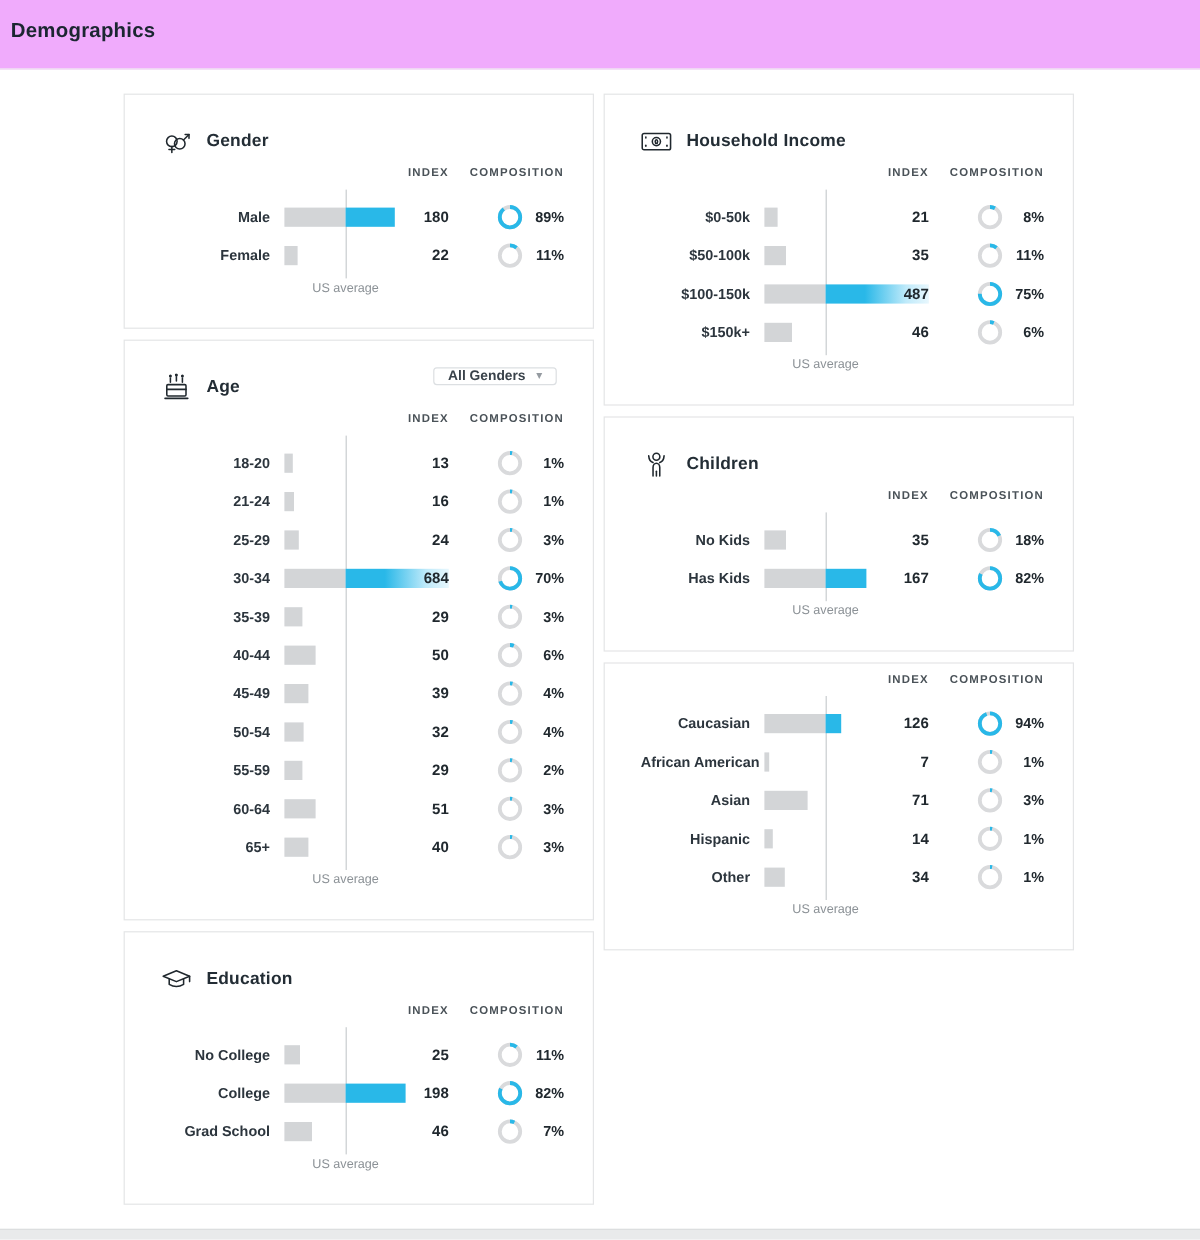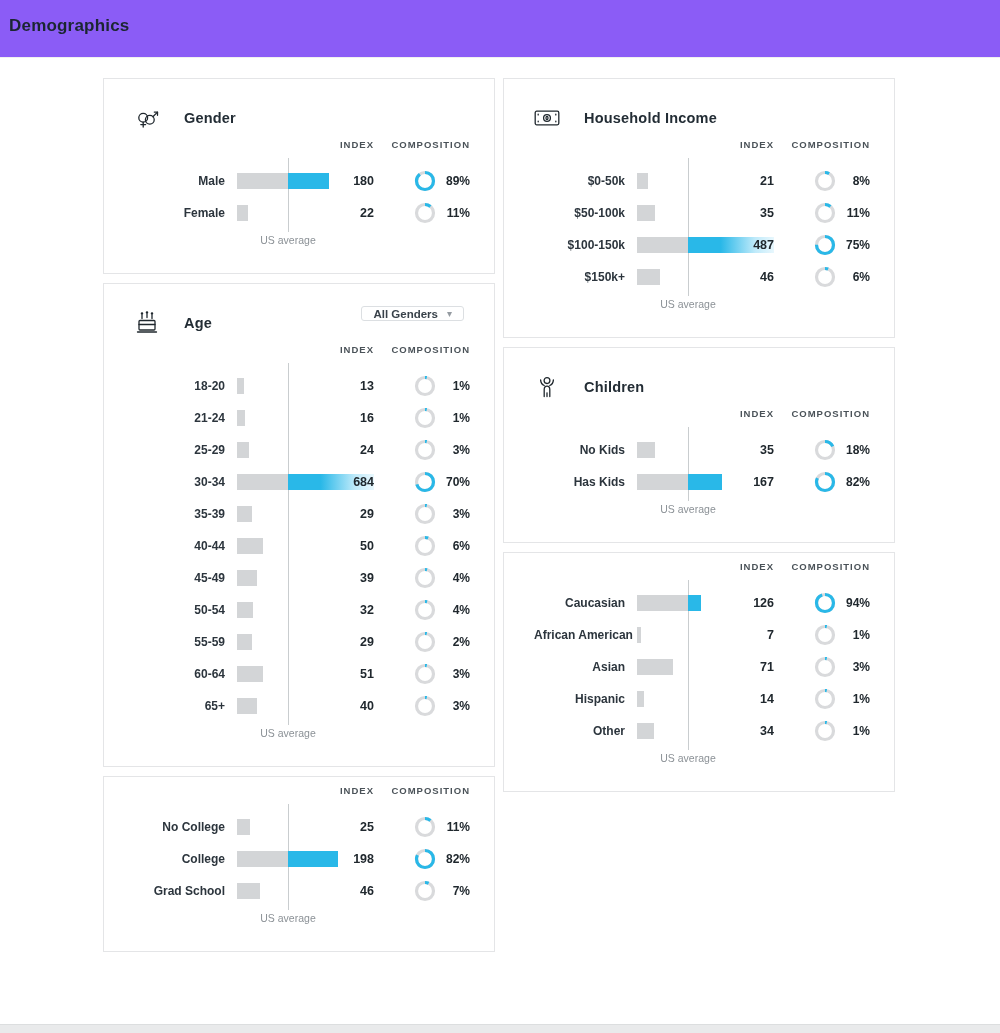--- a/index.html
+++ b/index.html
@@ -2,29 +2,29 @@
 <html style="--accent-blue: #29b8e8; --bar-gray: #d3d5d7; --ring-gray: #d9dadc; --reference-line: #c9cdcf;"><head>
 <meta charset="utf-8">
 <style>
   * { margin:0; padding:0; box-sizing:border-box; }
   html,body { width:1000px; height:1033px; overflow:hidden; background:#fff;
     font-family:"Liberation Sans", sans-serif; }
   :root {
     --accent-blue:#29b8e8; --bar-gray:#d3d5d7; --ring-gray:#d9dadc;
     --reference-line:#c9cdcf; --text-dark:#242d35;
   }
-  .page-header { height:58px; padding:16px 0 0 9px; border-bottom:1px solid #f0f0f0; background:#8b5cf6; }
+  .page-header { height:58px; padding:16px 0 0 9px; border-bottom:1px solid #f0f0f0; background:#f0abfc; }
   .page-title { font-size:17px; font-weight:bold; color:#1b2631; letter-spacing:.2px; }
 
   .main { display:flex; gap:8px; padding:20px 0 0 103px; align-items:flex-start; }
   .col { display:flex; flex-direction:column; gap:9px; width:392px; }
 
   .card { background:#fff; border:1px solid #e4e5e7; width:392px; position:relative;
           padding-bottom:22px; }
-  .card-head { padding:26px 30px 0 30px; display:flex; align-items:center; gap:24px; height:52px; }
+  .card-head { padding:26px 30px 0 30px; display:flex; align-items:center; gap:12px; height:52px; }
   .card-head .icon { width:26px; height:26px; display:flex; align-items:center; justify-content:center; }
   .card-head svg { stroke:#20282e; stroke-width:1.3; fill:none; stroke-linecap:round; stroke-linejoin:round; }
   .card-title { font-size:14.5px; font-weight:bold; color:#232d35; letter-spacing:.2px; }
 
   .dropdown { position:absolute; top:22px; right:30px; height:15px; border:1px solid #dcdfe2;
     border-radius:3px; background:#fff; display:flex; align-items:center; gap:9px;
     padding:0 11px; cursor:pointer; }
   .dropdown-value { font-size:11.5px; font-weight:bold; color:#39424a; }
   .dropdown-chevron { font-size:10px; color:#959ba1; line-height:1; }
 
@@ -287,20 +287,30 @@
               <div class="rpct">3%</div>
             </div>
           </div>
         <div class="us-avg">
           <span>US average</span>
         </div>
       </div>
     </section>
 
     <section class="card">
+      <div class="card-head">
+        <span class="icon">
+          <svg width="26" height="20" viewBox="0 0 26 20">
+            <polygon points="2,7.5 13,3 24,7.5 13,12"></polygon>
+            <path d="M7,9.7 v4.6 q6,3.6 12,0 v-4.6"></path>
+            <line x1="24" y1="7.5" x2="24" y2="12"></line>
+          </svg>
+        </span>
+        <h2 class="card-title">Education</h2>
+      </div>
       <div class="cols">
         <div class="col-index">INDEX</div>
         <div class="col-comp">COMPOSITION</div>
       </div>
       <div class="rows-wrap">
         <div class="rows">
           <div class="avg-line"></div>
         <div class="row">
               <div class="rlabel">No College</div>
               <div class="rbar">

